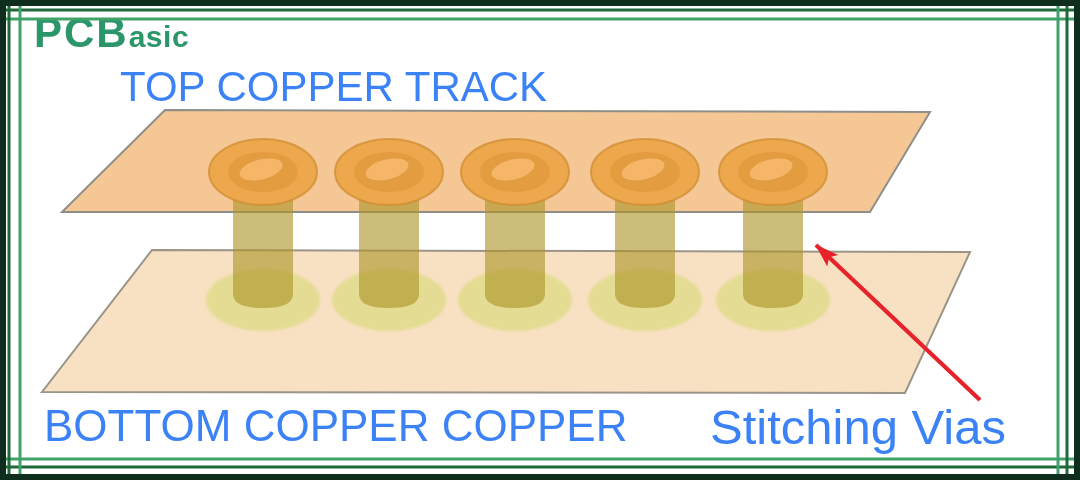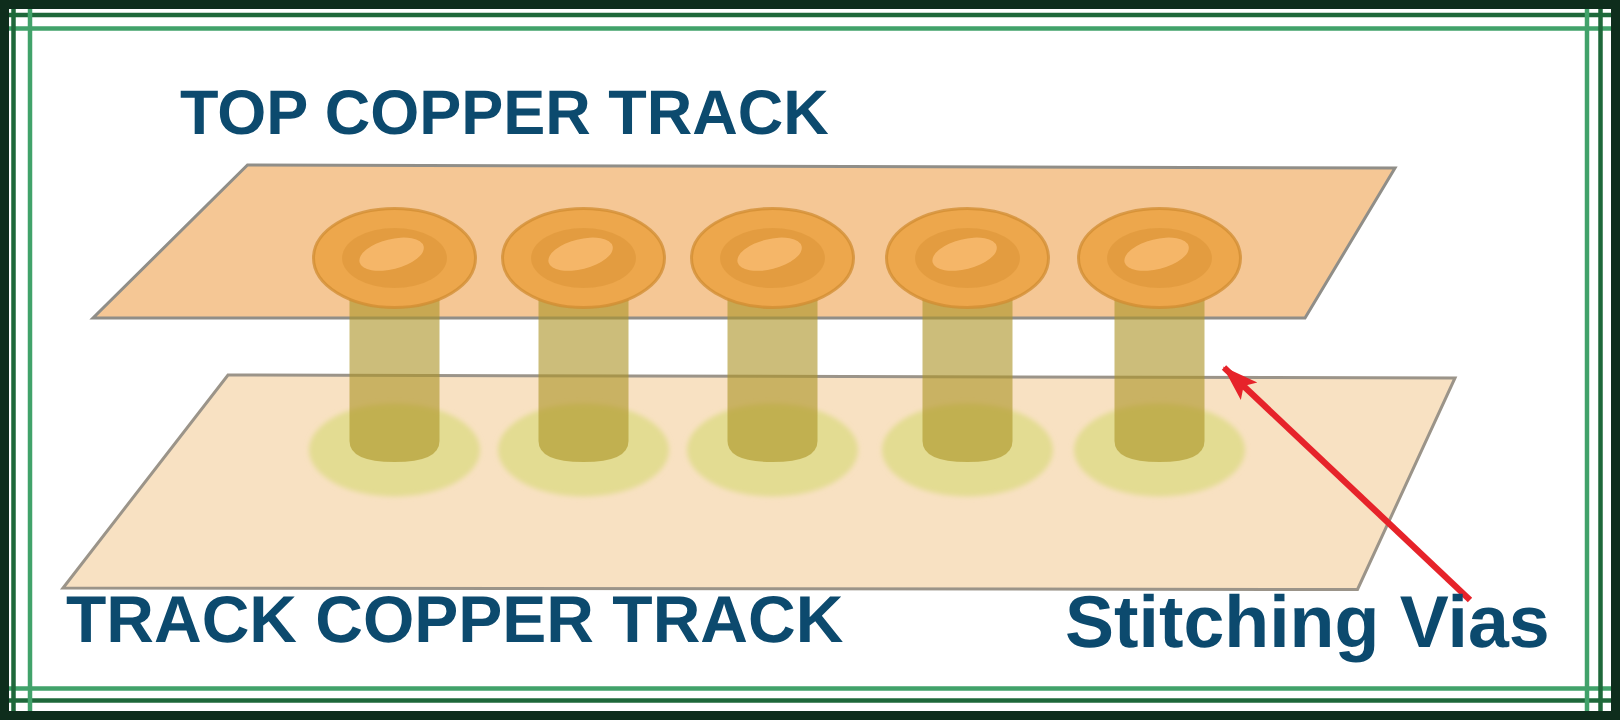--- a/index.html
+++ b/index.html
@@ -7,22 +7,22 @@
     position:relative;width:1080px;height:480px;background:#ffffff;
     overflow:hidden;font-family:"Liberation Sans",sans-serif;
   }
   .scene{position:absolute;left:0;top:0;z-index:1;}
   .frame-svg{position:absolute;left:0;top:0;z-index:50;pointer-events:none;}
   .band{
     position:absolute;left:0;top:0;right:0;bottom:0;z-index:60;
     border:6px solid var(--c-frame-outer,#0E2D1C);pointer-events:none;box-sizing:border-box;
   }
   .label{
-    position:absolute;z-index:2;font-weight:bold;color:#0c4a6e;
-    white-space:nowrap;line-height:1;letter-spacing:0;
+    position:absolute;z-index:2;font-weight:normal;color:#3b82f6;
+    white-space:nowrap;line-height:1;letter-spacing:0;margin-top:12px;
   }
   .label-top{left:120px;top:54px;font-size:42px;}
   .label-bottom{left:44px;top:392px;font-size:44px;}
   .label-vias{left:710px;top:391px;font-size:49px;text-align:right;}
   .logo{
     position:absolute;left:34px;top:12px;z-index:10;color:var(--logo-color,#2B9669);
     font-weight:bold;white-space:nowrap;line-height:1;
   }
   .logo-pcb{font-size:42px;letter-spacing:2px;}
   .logo-asic{font-size:30px;letter-spacing:0.5px;}
@@ -91,23 +91,24 @@
         <g>
           <ellipse class="via-top-outer" cx="773" cy="172" rx="54" ry="33"></ellipse>
           <ellipse class="via-top-inner" cx="773" cy="172" rx="35" ry="20"></ellipse>
           <ellipse class="via-top-hi" cx="771" cy="169" rx="22" ry="10" transform="rotate(-14 773 169)"></ellipse>
         </g>
       </g>
     <line id="arrow" class="arrow-line" marker-end="url(#arrowhead)" x1="980" y1="400" x2="816" y2="245"></line>
   </svg>
 
   <div class="label label-top">TOP COPPER TRACK</div>
-  <div class="label label-bottom">TRACK COPPER TRACK</div>
+  <div class="label label-bottom">BOTTOM COPPER COPPER</div>
   <div class="label label-vias">Stitching Vias</div>
 
+  <div class="logo"><span class="logo-pcb">PCB</span><span class="logo-asic">asic</span></div>
 
   <svg class="frame-svg" width="1080" height="480" viewBox="0 0 1080 480">
     <line class="frame-dark" x1="4" y1="10" x2="1076" y2="10"></line>
     <line class="frame-light" x1="4" y1="19" x2="1076" y2="19"></line>
     <line class="frame-light" x1="4" y1="459" x2="1076" y2="459"></line>
     <line class="frame-dark" x1="4" y1="467" x2="1076" y2="467"></line>
     <line class="frame-dark" x1="9" y1="4" x2="9" y2="476"></line>
     <line class="frame-light" x1="20" y1="4" x2="20" y2="476"></line>
     <line class="frame-light" x1="1058" y1="4" x2="1058" y2="476"></line>
     <line class="frame-dark" x1="1067" y1="4" x2="1067" y2="476"></line>

